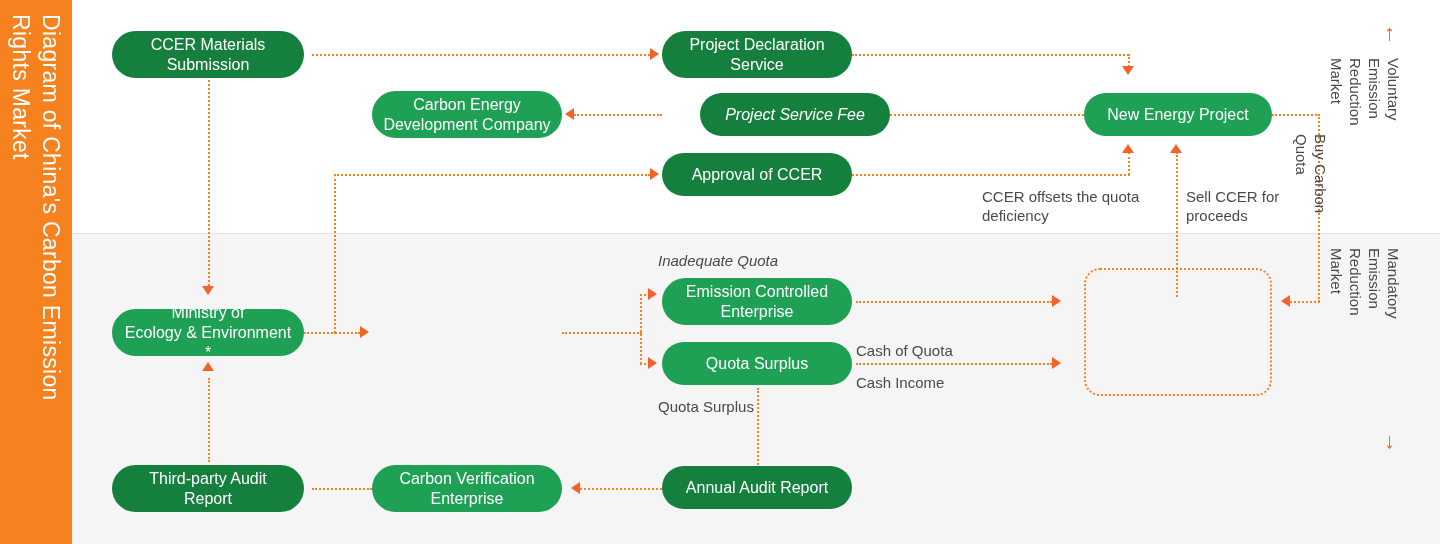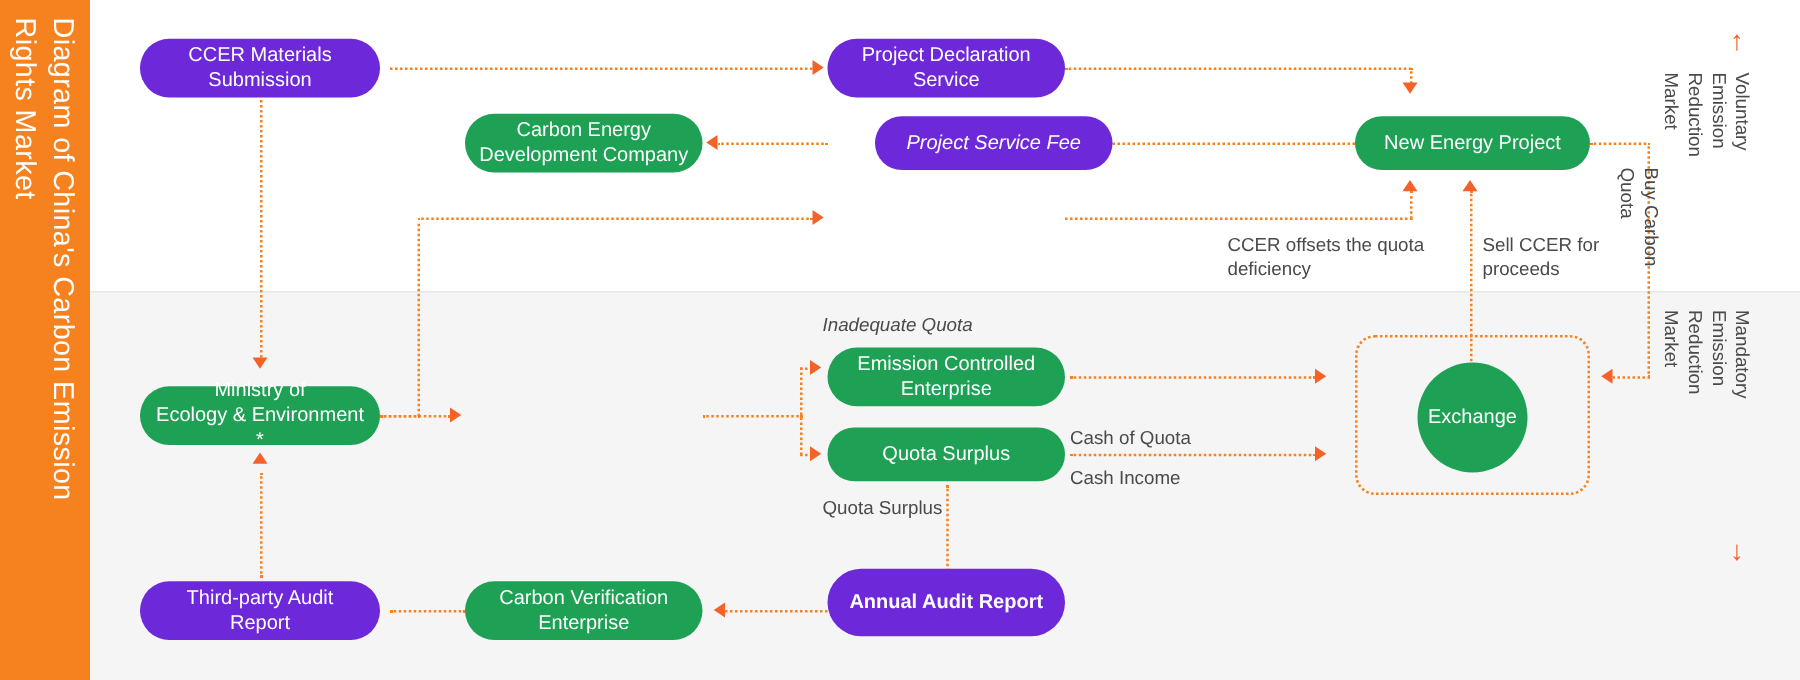--- a/index.html
+++ b/index.html
@@ -39,21 +39,21 @@
     display:flex;align-items:center;justify-content:center;
     text-align:center;
     color:#ffffff;
     border-radius:999px;
     font-size:16px;
     line-height:20px;
     box-sizing:border-box;
     padding:2px 10px;
     white-space:pre-line;
   }
-  .node.orange{background:#6d28d9;}
+  .node.orange{background:#15803d;}
   .node.green{background:#1ea055;}
 
   .circle-node{
     position:absolute;
     border-radius:50%;
     background:#1ea055;
     color:#fff;
     display:flex;align-items:center;justify-content:center;
     font-size:16px;
   }
@@ -177,41 +177,41 @@
 Submission</div>
 
   <div class="node orange" style="left:662px;top:31px;width:190px;height:47px;">Project Declaration
 Service</div>
 
   <div class="node green" style="left:372px;top:91px;width:190px;height:47px;">Carbon Energy
 Development Company</div>
 
   <div class="node orange" style="left:700px;top:93px;width:190px;height:43px;font-style:italic;">Project Service Fee</div>
 
+  <div class="node orange" style="left:662px;top:153px;width:190px;height:43px;">Approval of CCER</div>
 
   <div class="node green" style="left:1084px;top:93px;width:188px;height:43px;">New Energy Project</div>
 
   <div class="node green" style="left:112px;top:309px;width:192px;height:47px;">Ministry of
 Ecology &amp; Environment *</div>
 
 
   <div class="node green" style="left:662px;top:278px;width:190px;height:47px;">Emission Controlled
 Enterprise</div>
 
   <div class="node green" style="left:662px;top:342px;width:190px;height:43px;">Quota Surplus</div>
 
-  <div class="circle-node" style="left:1134px;top:290px;width:88px;height:88px;">Exchange</div>
 
   <div class="node orange" style="left:112px;top:465px;width:192px;height:47px;">Third-party Audit
 Report</div>
 
   <div class="node green" style="left:372px;top:465px;width:190px;height:47px;">Carbon Verification
 Enterprise</div>
 
-  <div class="node orange" style="left:662px;top:455px;width:190px;height:54px;font-weight:bold;">Annual Audit Report</div>
+  <div class="node orange" style="left:662px;top:466px;width:190px;height:43px;">Annual Audit Report</div>
 
   <div class="lbl" style="left:982px;top:187px;width:198px;">CCER offsets the quota
 deficiency</div>
 
   <div class="lbl" style="left:1186px;top:187px;width:130px;">Sell CCER for
 proceeds</div>
 
   <div class="vlbl" style="left:1330px;top:134px;">Buy Carbon Quota</div>
 
   <div class="lbl" style="left:658px;top:251px;width:198px;font-style:italic;">Inadequate Quota</div>

